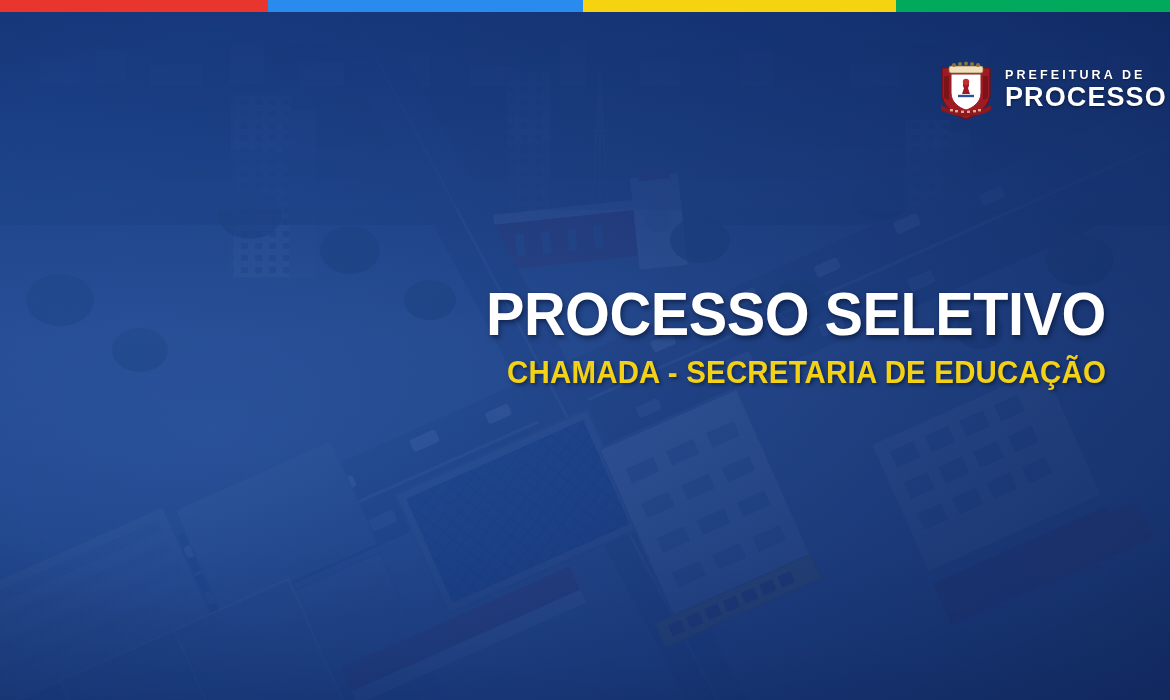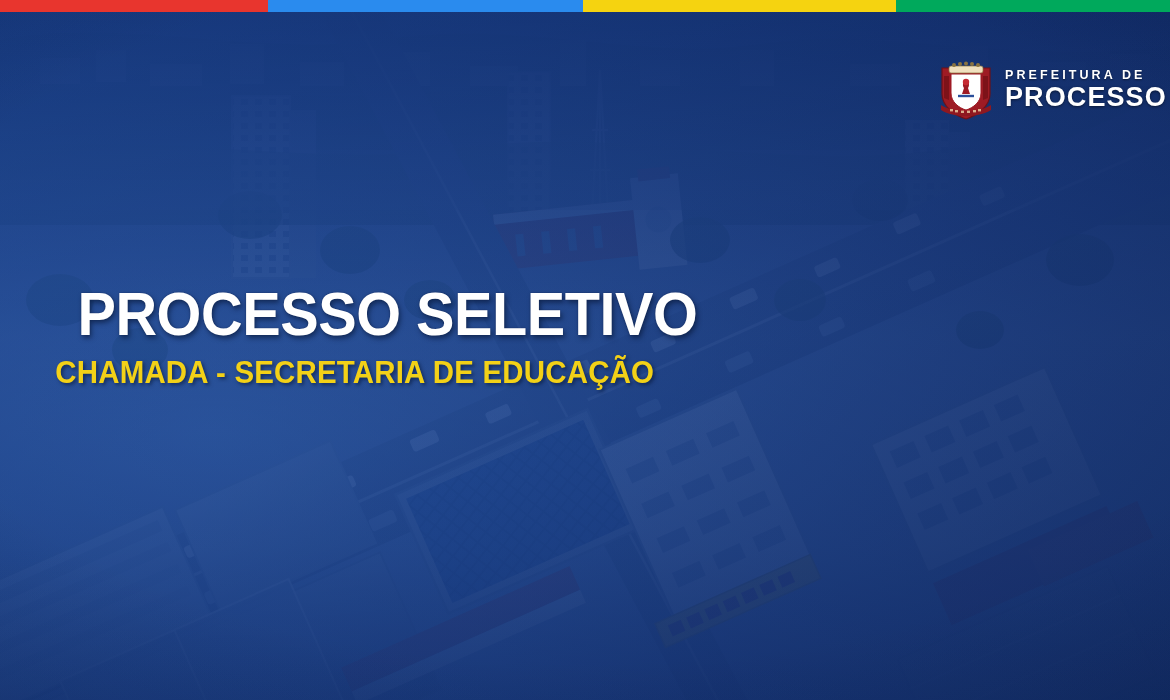--- a/index.html
+++ b/index.html
@@ -45,20 +45,21 @@
     text-shadow:0 1px 2px rgba(0,0,0,.45);
   }
   .arac{
     color:#ffffff;font-size:27px;font-weight:700;letter-spacing:1.1px;
     white-space:nowrap;text-shadow:0 1px 3px rgba(0,0,0,.5);
   }
 
   
   .headline{
     position:absolute;left:0;top:282px;width:1106px;z-index:30;
+    text-align:right;
   }
   .title{
     color:#ffffff;
     font-size:62px;font-weight:700;letter-spacing:-0.5px;
     line-height:1.02;margin:0;white-space:nowrap;
     transform:scaleX(.93);transform-origin:right center;
     text-shadow:2px 3px 5px rgba(4,16,44,.55), 0 0 2px rgba(4,16,44,.35);
   }
   .subtitle{
     color:#f3d117;

